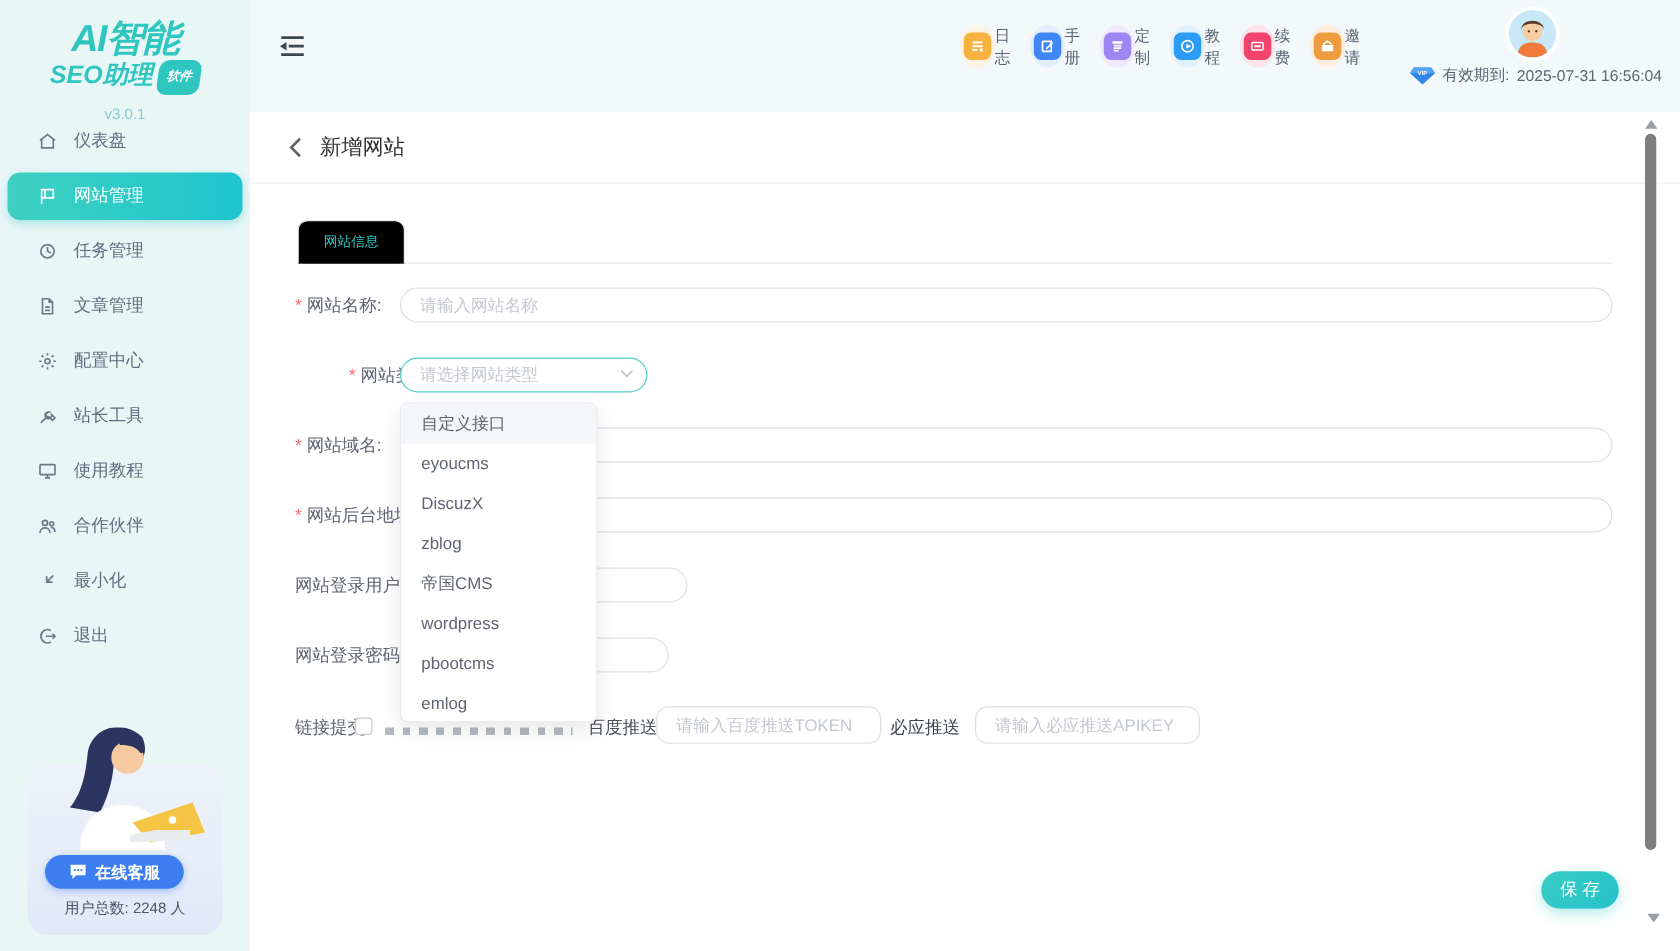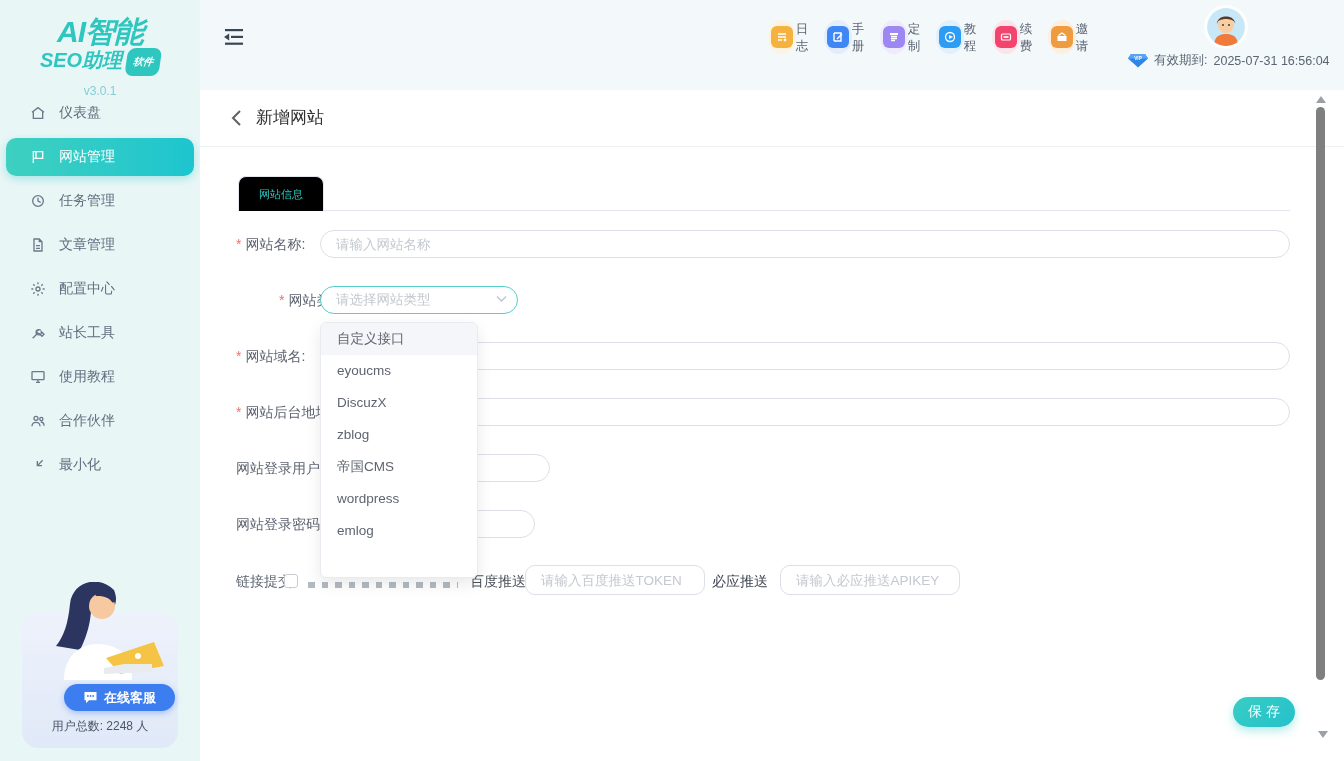--- a/index.html
+++ b/index.html
@@ -23,21 +23,21 @@
   .nav-item svg { flex:0 0 auto; stroke:#6a7a8a; }
   .nav-item.active { background:linear-gradient(90deg,#3ed0c0,#1ec5cf); color:#fff;
     border-radius:10px; margin:3px 6px; height:38px; padding-left:24px; box-shadow:0 3px 8px rgba(46,199,197,.35); }
   .nav-item.active svg { stroke:#ffffff; }
 
   .service-card { position:absolute; left:22px; top:612px; width:156px; height:136px; border-radius:16px;
     background:linear-gradient(180deg,#eef2fb,#e0e9f8); }
   .service-illu { position:absolute; left:12px; top:-30px; }
   .service-btn { position:absolute; left:14px; top:72px; width:111px; height:27px; border-radius:14px;
     background:#3c7ef0; color:#fff; font-size:13px; font-weight:bold; display:flex; align-items:center;
-    justify-content:center; gap:6px; cursor:pointer; box-shadow:0 2px 6px rgba(60,126,240,.4);margin-left:28px; }
+    justify-content:center; gap:6px; cursor:pointer; box-shadow:0 2px 6px rgba(60,126,240,.4); }
   .service-total { position:absolute; left:0; top:106px; width:156px; text-align:center; font-size:12px; color:#4a5568; }
 
   
   .header { position:absolute; left:200px; top:0; width:1144px; height:90px; background:#f3f8fa; }
   .collapse-btn { position:absolute; left:24px; top:28px; cursor:pointer; }
   .quick-links { position:absolute; left:568px; top:18px; display:flex; gap:8px; }
   .ql-item { width:48px; display:flex; flex-direction:row; align-items:center; cursor:pointer; }
   .ql-halo { width:34px; height:34px; border-radius:50%; display:flex; align-items:center; justify-content:center; }
   .ql-core { width:22px; height:22px; border-radius:6px; display:flex; align-items:center; justify-content:center; }
   .ql-label { margin-top:3px; font-size:12.5px; color:#5a6472; }
@@ -161,20 +161,26 @@
           <path d="M16 13.5 C19 13.5 21 15.5 21 19"></path>
         </svg>
       <span>合作伙伴</span>
     </div>
     <div class="nav-item">
       <svg width="16" height="16" viewBox="0 0 24 24" fill="none" stroke-width="2">
           <path d="M19 5 L11 13 M11 6 V13 H18"></path>
         </svg>
       <span>最小化</span>
     </div>
+    <div class="nav-item">
+      <svg width="16" height="16" viewBox="0 0 24 24" fill="none" stroke-width="2">
+          <path d="M16 5 A8 8 0 1 0 16 19 M10 12 H21 M18 9 L21 12 18 15"></path>
+        </svg>
+      <span>退出</span>
+    </div>
   </div>
 
   <div class="service-card">
     <svg class="service-illu" width="132" height="100" viewBox="0 0 132 100">
       <path d="M80 8 C64 -8 38 0 36 22 C34 42 30 54 22 64 L46 68 C54 52 56 40 57 30 C70 36 88 28 80 8 Z" fill="#2b3560"></path>
       <circle cx="68" cy="24" r="13" fill="#f6c9a0"></circle>
       <path d="M62 14 C58 6 74 4 80 12 C84 18 80 22 78 20 C74 14 66 14 62 14 Z" fill="#2b3560"></path>
       <path d="M30 98 C30 74 46 62 64 62 C86 62 98 76 98 98 Z" fill="#ffffff"></path>
       <path d="M72 76 L120 60 L130 84 L86 92 Z" fill="#f5c445"></path>
       <path d="M70 86 L90 82 L118 82 L118 90 L70 92 Z" fill="#e8ecef"></path>
@@ -333,20 +339,21 @@
   <div class="bing-label">必应推送</div>
   <input class="inp inp-sm" style="left: 580px; top: 475px; width: 180px;" placeholder="请输入必应推送APIKEY">
 
   <div class="dropdown">
     <div class="opt hovered">自定义接口</div>
     <div class="opt">eyoucms</div>
     <div class="opt">DiscuzX</div>
     <div class="opt">zblog</div>
     <div class="opt">帝国CMS</div>
     <div class="opt">wordpress</div>
+    <div class="opt">pbootcms</div>
     <div class="opt">emlog</div>
   </div>
 
   <div class="save-btn">保存</div>
 </div>
 
 <div class="sb-up"></div>
 <div class="sb-thumb"></div>
 <div class="sb-down"></div>
 

